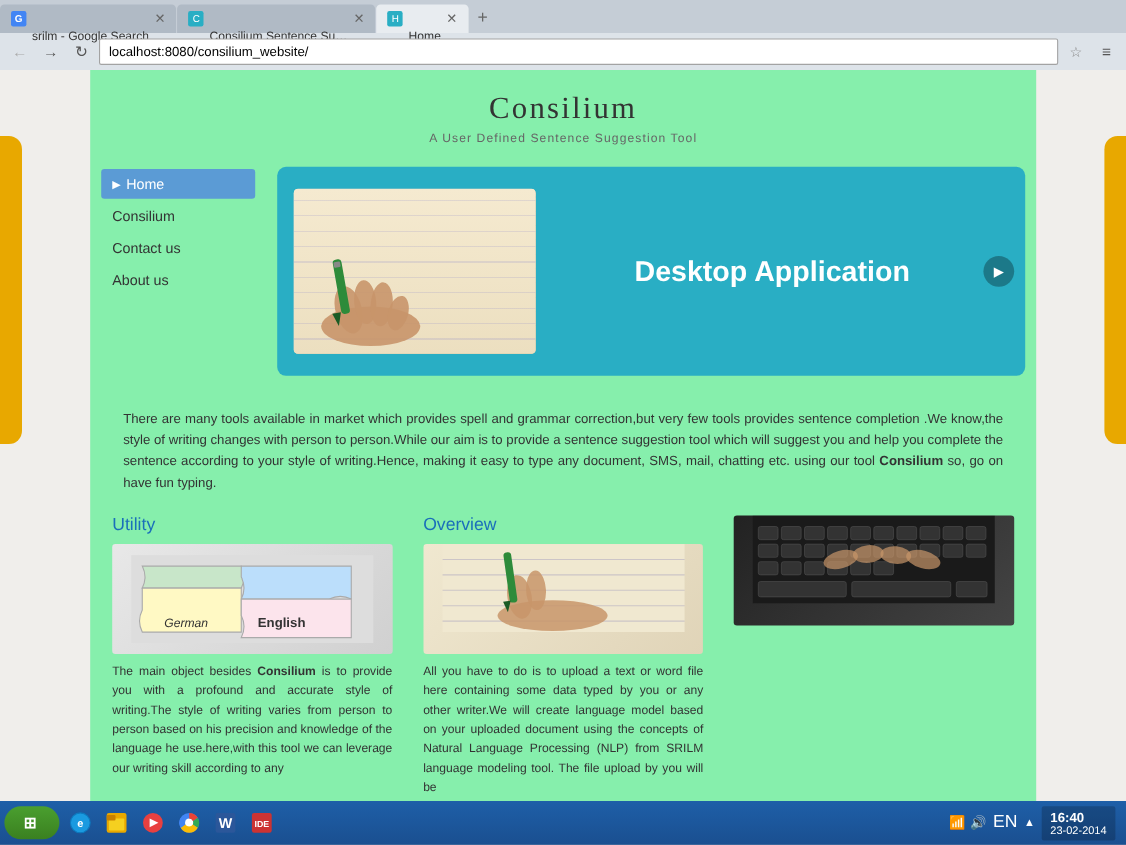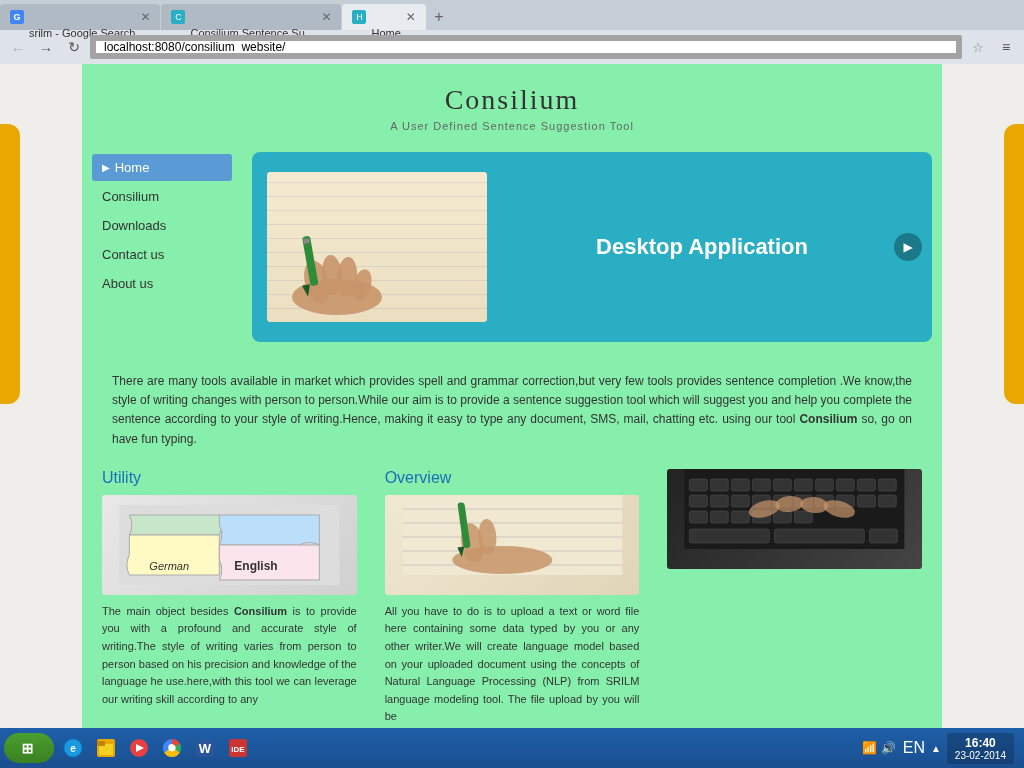--- a/index.html
+++ b/index.html
@@ -12,21 +12,21 @@
     .tab.inactive { background: #b0bac5; color: #333; margin-right: 1px; }
     .tab.active { background: #e8ecf0; color: #333; }
     .tab-favicon { width: 14px; height: 14px; margin-right: 5px; border-radius: 2px; }
     .tab-label { flex: 1; overflow: hidden; white-space: nowrap; text-overflow: ellipsis; font-size: 11px; margin-top: 32px; }
     .tab-close { margin-left: 5px; font-size: 12px; color: #666; cursor: pointer; }
     .tab-new { width: 26px; height: 26px; display: flex; align-items: center; justify-content: center; font-size: 16px; color: #666; cursor: pointer; }
 
     .nav-bar { display: flex; align-items: center; padding: 4px 6px; background: #dde3e9; height: 34px; gap: 4px; }
     .nav-btn { width: 24px; height: 24px; display: flex; align-items: center; justify-content: center; cursor: pointer; color: #555; font-size: 14px; border: none; background: none; }
     .nav-btn.disabled { color: #aaa; cursor: default; }
-    .address-bar { flex: 1; height: 24px; border: 6px solid #a3a3a3; border-radius: 2px; padding: 0 8px; font-size: 12px; background: white; }
+    .address-bar { flex: 1; height: 24px; border: 1px solid #a3a3a3; border-radius: 2px; padding: 0 8px; font-size: 12px; background: white; }
     .star-btn { width: 24px; height: 24px; display: flex; align-items: center; justify-content: center; color: #888; cursor: pointer; }
     .menu-btn { width: 24px; height: 24px; display: flex; align-items: center; justify-content: center; color: #555; cursor: pointer; font-size: 14px; }
 
     
     .page-content { background: #f0eeeb; width: 100%; height: calc(768px - 64px - 40px); overflow-y: auto; }
 
     
     .site-wrapper { background: #86efac; max-width: 860px; margin: 0 auto; min-height: 100%; position: relative; }
 
     
@@ -50,21 +50,21 @@
     
     .hero-area { flex: 1; padding: 0 10px; }
     .hero-slider { background: #29aec4; border-radius: 8px; height: 190px; display: flex; align-items: center; padding: 15px; position: relative; overflow: hidden; }
     .hero-image { width: 220px; height: 150px; background: #ccc; border-radius: 4px; flex-shrink: 0; overflow: hidden; display: flex; align-items: center; justify-content: center; }
     
     .hand-writing { width: 100%; height: 100%; background: 
       repeating-linear-gradient(0deg, transparent, transparent 12px, rgba(0,0,100,0.08) 12px, rgba(0,0,100,0.08) 13px),
       linear-gradient(135deg, #f0e0b8, #e8d090); position: relative; }
 
     .hero-text { flex: 1; display: flex; align-items: center; justify-content: center; }
-    .hero-title { color: white; font-size: 22px; font-weight: bold; text-align: center; }
+    .hero-title { color: white; font-size: 26px; font-weight: bold; text-align: center; }
     .hero-nav-btn { position: absolute; right: 10px; width: 28px; height: 28px; background: rgba(0,0,0,0.3); border-radius: 50%; display: flex; align-items: center; justify-content: center; color: white; font-size: 12px; cursor: pointer; }
 
     
     .login-panel { width: 130px; padding: 5px 10px; flex-shrink: 0; }
     .login-label { font-size: 12px; color: #333; margin-bottom: 3px; margin-top: 6px; }
     .login-input { width: 110px; height: 22px; border: 1px solid #aaa; border-radius: 2px; margin-bottom: 4px; }
     .login-btn { width: 110px; height: 26px; background: linear-gradient(to bottom, #f0f0f0, #d8d8d8); border: 1px solid #aaa; border-radius: 3px; cursor: pointer; font-size: 12px; margin-top: 6px; }
     .register-link { display: block; text-align: center; color: #1a6fba; font-size: 12px; margin-top: 10px; cursor: pointer; text-decoration: none; }
 
     
@@ -84,21 +84,21 @@
     .img-keyboard { background: linear-gradient(135deg, #222, #444); }
 
     
     .taskbar { position: fixed; bottom: 0; left: 0; width: 1024px; height: 40px; background: linear-gradient(to bottom, #1e5fa8, #1a4f90); display: flex; align-items: center; padding: 0 4px; z-index: 1000; }
     .start-btn { width: 50px; height: 30px; background: linear-gradient(to bottom, #4a9f2f, #3a8020); border-radius: 15px; display: flex; align-items: center; justify-content: center; gap: 3px; cursor: pointer; color: white; font-size: 11px; font-weight: bold; border: none; }
     .taskbar-items { display: flex; align-items: center; gap: 3px; margin-left: 4px; }
     .taskbar-icon { width: 30px; height: 30px; display: flex; align-items: center; justify-content: center; cursor: pointer; border-radius: 3px; }
     .taskbar-spacer { flex: 1; }
     .taskbar-right { display: flex; align-items: center; gap: 6px; padding-right: 6px; }
     .taskbar-lang { color: white; font-size: 16px; }
-    .taskbar-clock { background: rgba(0,0,0,0.2); padding: 3px 8px; border-radius: 2px; color: white; font-size: 11px; text-align: center; }
+    .taskbar-clock { background: rgba(0,0,0,0.2); padding: 3px 8px; border-radius: 2px; color: white; font-size: 11px; text-align: left; }
     .taskbar-clock .time { font-size: 12px; font-weight: bold; }
     .taskbar-clock .date { font-size: 10px; }
     .taskbar-notif-icons { display: flex; gap: 4px; color: white; font-size: 12px; }
   </style>
 </head>
 <body>
 
 <div class="browser-chrome">
 
   <div class="tab-bar">
@@ -145,23 +145,20 @@
 
       <div class="main-layout">
 
         <div class="sidebar">
           <div class="nav-item active">
             <span class="arrow">▶</span>
             <span>Home</span>
           </div>
           <div class="nav-item">
             <span>Consilium</span>
-          </div>
-          <div class="nav-item">
-            <span>Downloads</span>
           </div>
           <div class="nav-item">
             <span>Contact us</span>
           </div>
           <div class="nav-item">
             <span>About us</span>
           </div>
         </div>
 
         <div class="hero-area">

